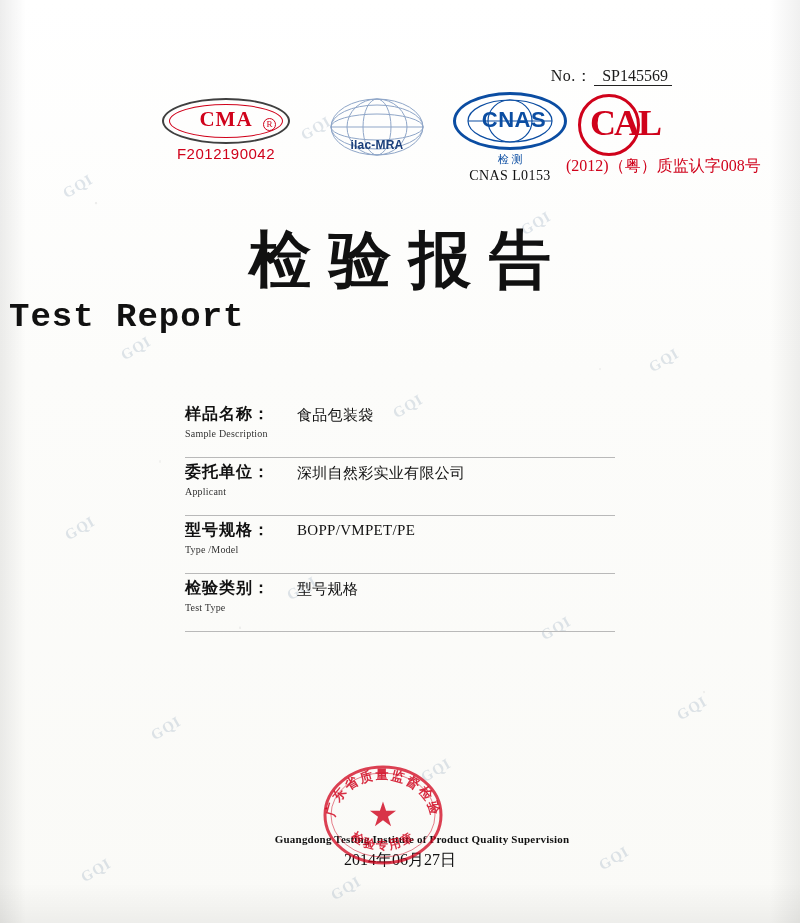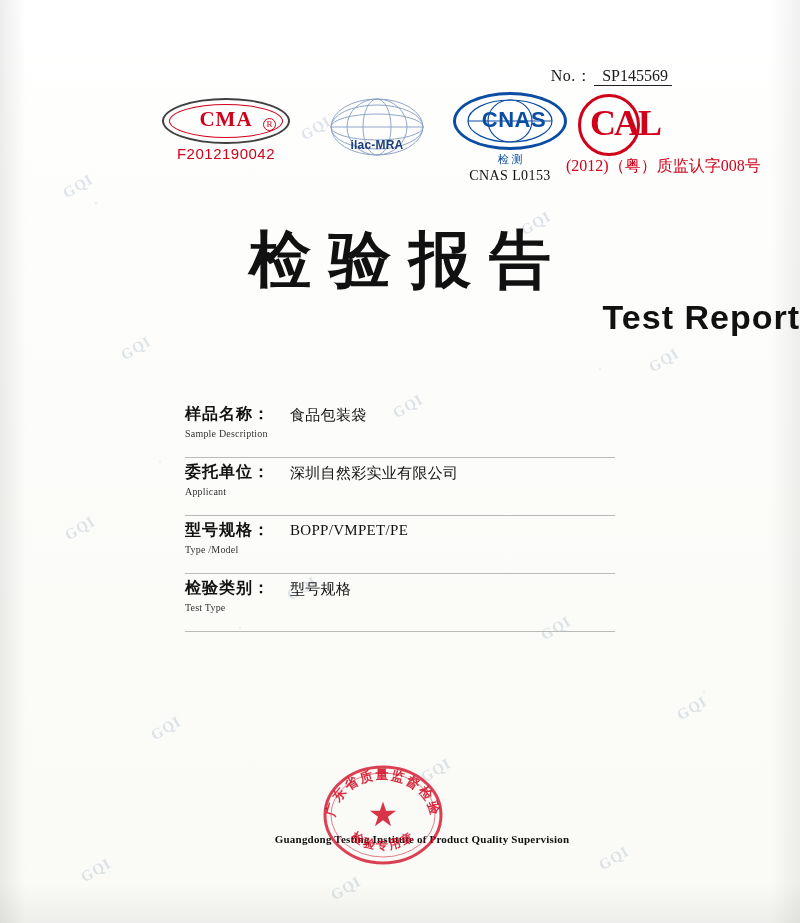--- a/index.html
+++ b/index.html
@@ -229,22 +229,22 @@
     font-weight: bold;
     font-size: 62px;
     letter-spacing: 18px;
     color: #111;
     text-indent: 18px;
   }
   .title-en {
     position: absolute;
     top: 298px;
     left: 9px; right: 0;
-    text-align: right;
-    font-family: Liberation Sans, sans-serif;
+    text-align: left;
+    font-family: Liberation Mono, monospace;
     font-weight: bold;
     font-size: 34px;
     letter-spacing: 1px;
     color: #111;
   }
 
   
   .fields {
     position: absolute;
     left: 185px;
@@ -268,21 +268,21 @@
   .field-label-en {
     position: absolute;
     left: 0; top: 28px;
     font-family: "Liberation Serif", serif;
     font-size: 10px;
     color: #333;
     letter-spacing: 0.2px;
   }
   .field-value {
     position: absolute;
-    left: 105px; top: 6px;
+    left: 112px; top: 6px;
     font-family: "Liberation Serif", serif;
     font-size: 15px;
     color: #111;
     letter-spacing: 0.3px;
     text-align: right;
   }
 
   
   .footer-cn {
     position: absolute;
@@ -438,20 +438,21 @@
       <div class="field-value">BOPP/VMPET/PE</div>
     </div>
     <div class="field-row">
       <div class="field-label-cn">检验类别：</div>
       <div class="field-label-en">Test Type</div>
       <div class="field-value">型号规格</div>
     </div>
   </div>
 
   <div class="footer-en">Guangdong Testing Institute of Product Quality Supervision</div>
+  <div class="footer-date">2014年06月27日</div>
 
   <div class="stamp">
     <svg viewBox="0 0 130 112" xmlns="http://www.w3.org/2000/svg" aria-hidden="true">
       <ellipse cx="65" cy="52" rx="58" ry="48" fill="none" stroke="#d0021b" stroke-width="3" opacity="0.75"></ellipse>
       <ellipse cx="65" cy="52" rx="52" ry="42" fill="none" stroke="#d0021b" stroke-width="1" opacity="0.5"></ellipse>
       <path id="seal-arc-top" d="M 17 56 A 48 40 0 0 1 113 56" fill="none"></path>
       <text font-family="'Liberation Serif', serif" font-size="13" font-weight="bold" fill="#d0021b" opacity="0.82" letter-spacing="2">
         <textPath href="#seal-arc-top" startOffset="50%" text-anchor="middle" id="seal-top-text">广东省质量监督检验</textPath>
       </text>
       <path id="seal-arc-bottom" d="M 22 58 A 44 36 0 0 0 108 58" fill="none"></path>

